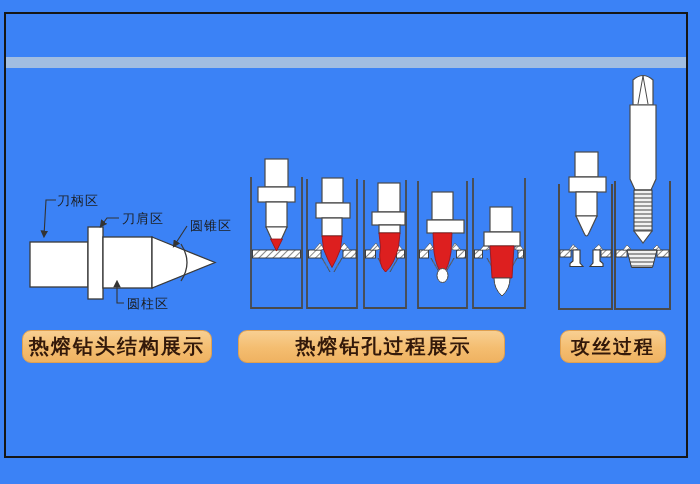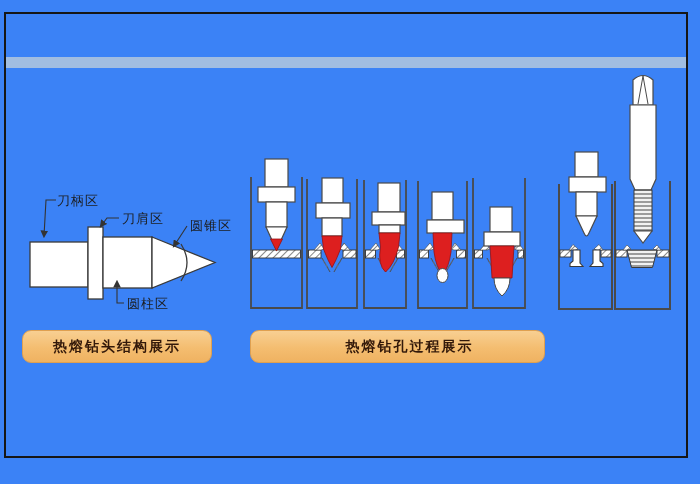--- a/index.html
+++ b/index.html
@@ -6,24 +6,24 @@
   #stage{position:relative;width:700px;height:484px;background:#3b82f6;overflow:hidden;
          font-family:"DejaVu Sans","Liberation Sans",sans-serif;}
   #frame-border{position:absolute;left:4px;top:12px;width:684px;height:446px;
                 border:2px solid #161616;box-sizing:border-box;}
   #tint-stripe{position:absolute;left:6px;top:57px;width:680px;height:11px;
                background:#f6efcf;opacity:.55;}
   svg{position:absolute;left:0;top:0;}
   .pill{position:absolute;top:330px;height:33px;border-radius:9px;
         background:linear-gradient(180deg,#f8cf92 0%,#f4bd70 55%,#efb261 100%);
         border:1px solid #dfa050;display:flex;align-items:center;justify-content:center;
-        font-weight:bold;font-size:14px;color:#33190a;letter-spacing:2px;
+        font-weight:bold;font-size:20px;color:#33190a;letter-spacing:2px;
         box-sizing:border-box;white-space:nowrap;}
   #caption-structure{left:22px;width:190px;}
-  #caption-drilling{left:250px;width:295px;padding-left:24px;}
+  #caption-drilling{left:238px;width:267px;padding-left:24px;}
   #caption-tapping{left:560px;width:106px;font-size:19px;}
   .svgtxt{font-size:13px;fill:#1c1c1c;letter-spacing:1px;}
 </style>
 </head>
 <body>
 
 <div id="stage">
   <div id="frame-border"></div>
   <div id="tint-stripe"></div>
 
@@ -178,13 +178,14 @@
         <path d="M643,76 L638,104 M643,76 L648,104" fill="none" stroke="#4a4a4a" stroke-width="1"></path>
         <path d="M630,105 L656,105 L656,179 L651,190 L635,190 L630,179 Z" fill="#fff" stroke="#4a4a4a" stroke-width="1.2"></path>
         <rect x="634" y="190" width="18" height="41" fill="url(#threadp)" stroke="#3a3a3a" stroke-width="1"></rect>
         <polygon points="634,231 652,231 643,243" fill="#fff" stroke="#4a4a4a" stroke-width="1.1"></polygon>
       </g>
     </g>
   </svg>
 
   <div class="pill" id="caption-structure">热熔钻头结构展示</div>
   <div class="pill" id="caption-drilling">热熔钻孔过程展示</div>
+  <div class="pill" id="caption-tapping">攻丝过程</div>
 </div>
 
 </body></html>

